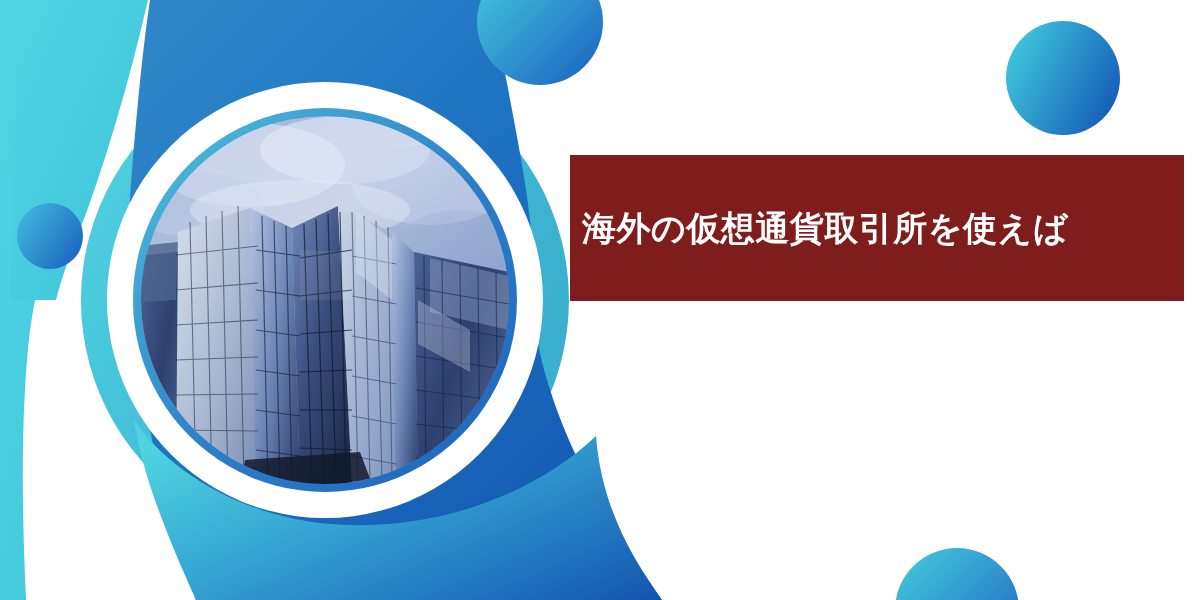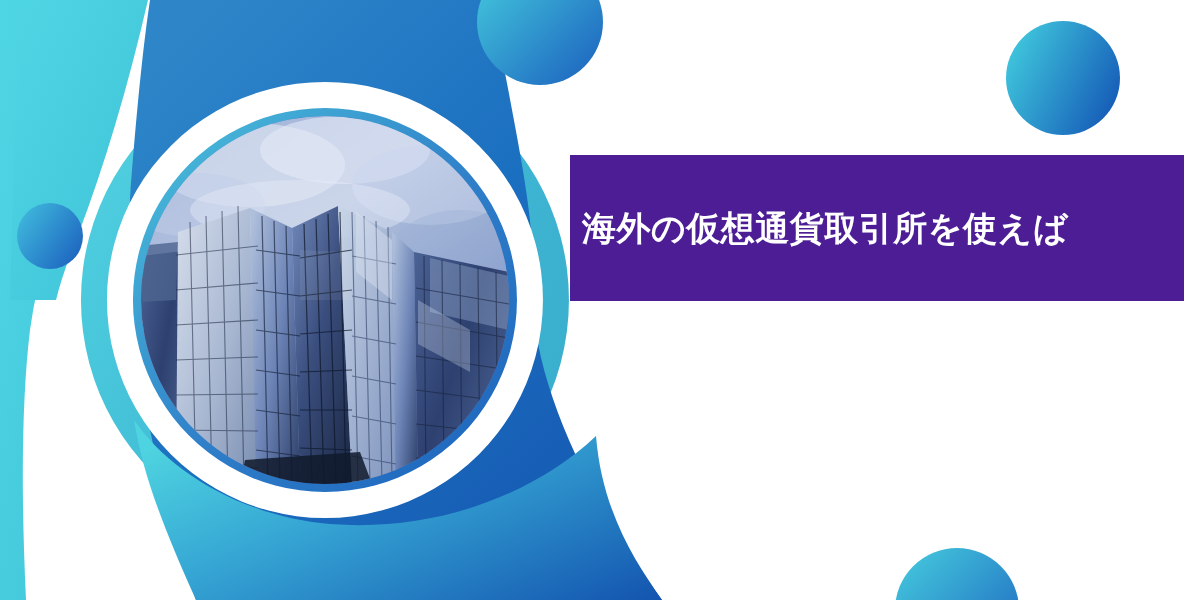--- a/index.html
+++ b/index.html
@@ -18,21 +18,21 @@
   #bg-svg {
     position:absolute; top:0; left:0;
     width:1200px; height:600px;
     display:block;
   }
   
   #title-card {
     position:absolute;
     left:570px; top:155px;
     width:614px; height:146px;
-    background:#4c1d95;
+    background:#7f1d1d;
     display:flex;
     flex-direction:column;
     justify-content:center;
     padding:0 0 0 12px;
   }
   .title-line {
     color:#ffffff;
     font-size:34px;
     font-weight:bold;
     line-height:1.38;

